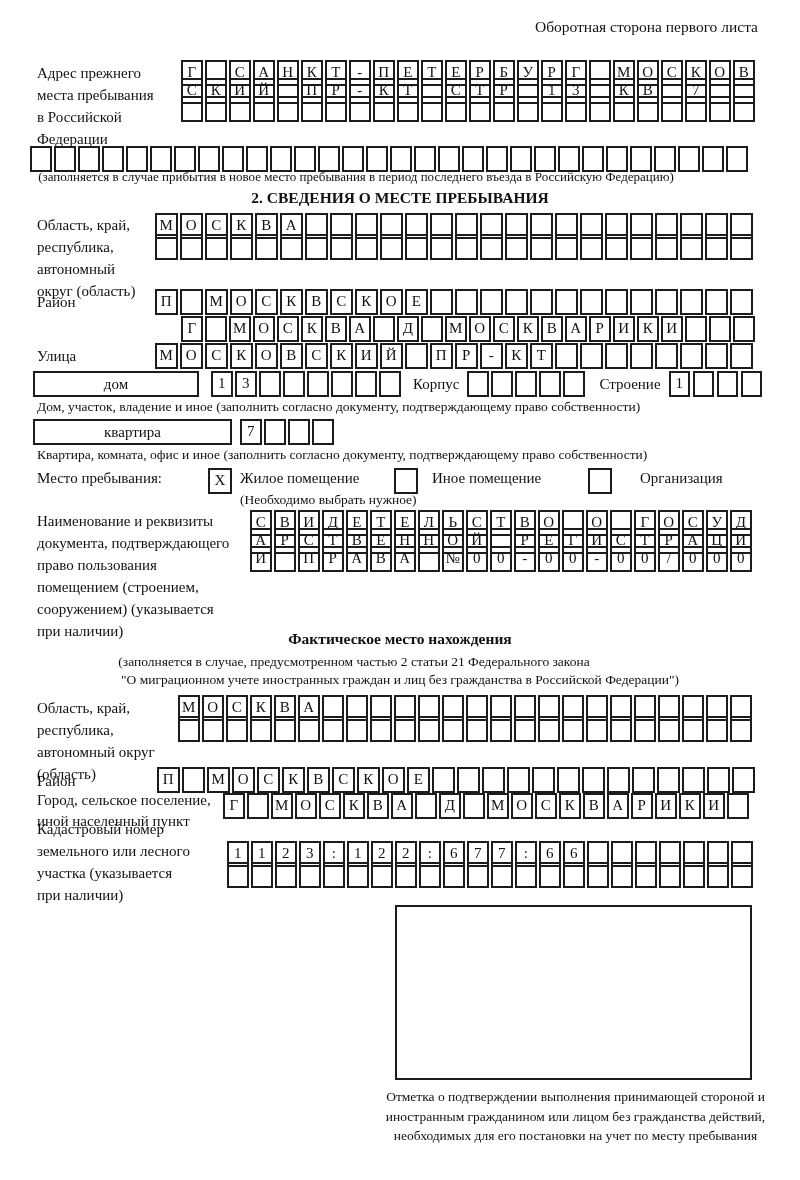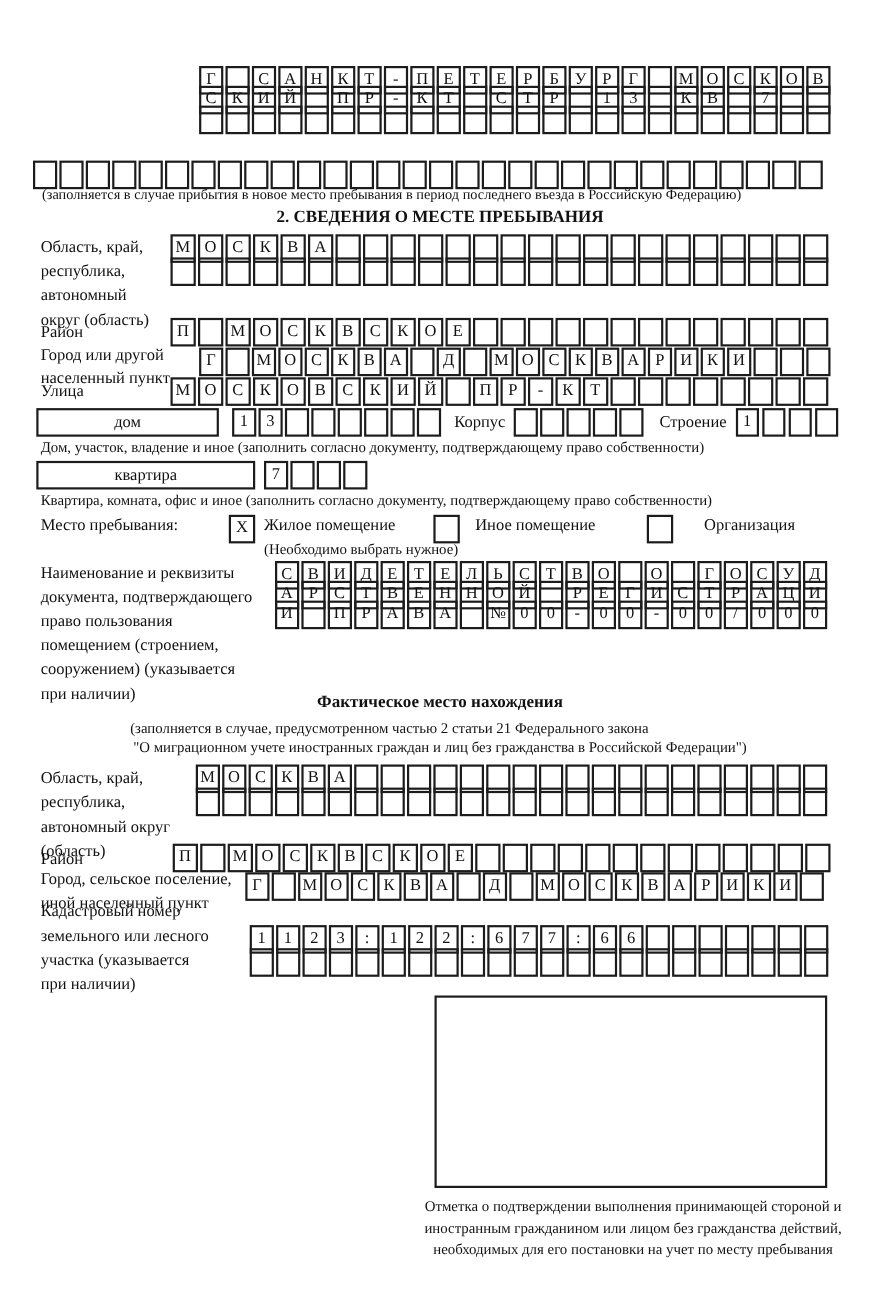--- a/index.html
+++ b/index.html
@@ -26,21 +26,26 @@
   .checkbox { display:inline-block; box-sizing:border-box; width:24px; height:26px;
               border:2px solid #1c1c1c; text-align:center; font-size:15px;
               line-height:21px; vertical-align:top; }
   .stamp-box { box-sizing:border-box; border:2px solid #1c1c1c; background:#fff; }
 </style>
 </head>
 <body>
 
 <div class="page">
 
+  <div class="abs" style="top:18px; right:42px; font-size:15.5px;">Оборотная сторона первого листа</div>
 
+  <div class="abs row-label" style="left:37px; top:62px; width:146px;">Адрес прежнего
+места пребывания
+в Российской
+Федерации</div>
   <div class="abs rows-tight" style="left:181px; top:60px;">
     <div class="cell-row"><span class="cell">Г</span><span class="cell"></span><span class="cell">С</span><span class="cell">А</span><span class="cell">Н</span><span class="cell">К</span><span class="cell">Т</span><span class="cell">-</span><span class="cell">П</span><span class="cell">Е</span><span class="cell">Т</span><span class="cell">Е</span><span class="cell">Р</span><span class="cell">Б</span><span class="cell">У</span><span class="cell">Р</span><span class="cell">Г</span><span class="cell"></span><span class="cell">М</span><span class="cell">О</span><span class="cell">С</span><span class="cell">К</span><span class="cell">О</span><span class="cell">В</span></div>
     <div class="cell-row"><span class="cell">С</span><span class="cell">К</span><span class="cell">И</span><span class="cell">Й</span><span class="cell"></span><span class="cell">П</span><span class="cell">Р</span><span class="cell">-</span><span class="cell">К</span><span class="cell">Т</span><span class="cell"></span><span class="cell">С</span><span class="cell">Т</span><span class="cell">Р</span><span class="cell"></span><span class="cell">1</span><span class="cell">3</span><span class="cell"></span><span class="cell">К</span><span class="cell">В</span><span class="cell"></span><span class="cell">7</span><span class="cell"></span><span class="cell"></span></div>
     <div class="cell-row"><span class="cell"></span><span class="cell"></span><span class="cell"></span><span class="cell"></span><span class="cell"></span><span class="cell"></span><span class="cell"></span><span class="cell"></span><span class="cell"></span><span class="cell"></span><span class="cell"></span><span class="cell"></span><span class="cell"></span><span class="cell"></span><span class="cell"></span><span class="cell"></span><span class="cell"></span><span class="cell"></span><span class="cell"></span><span class="cell"></span><span class="cell"></span><span class="cell"></span><span class="cell"></span><span class="cell"></span></div>
   </div>
   <div class="abs cell-row" style="left:30px; top:146px;"><span class="cell"></span><span class="cell"></span><span class="cell"></span><span class="cell"></span><span class="cell"></span><span class="cell"></span><span class="cell"></span><span class="cell"></span><span class="cell"></span><span class="cell"></span><span class="cell"></span><span class="cell"></span><span class="cell"></span><span class="cell"></span><span class="cell"></span><span class="cell"></span><span class="cell"></span><span class="cell"></span><span class="cell"></span><span class="cell"></span><span class="cell"></span><span class="cell"></span><span class="cell"></span><span class="cell"></span><span class="cell"></span><span class="cell"></span><span class="cell"></span><span class="cell"></span><span class="cell"></span><span class="cell"></span></div>
   <div class="abs caption" style="left:0; top:169px; width:712px; text-align:center;">(заполняется в случае прибытия в новое место пребывания в период последнего въезда в Российскую Федерацию)</div>
 
   <div class="abs title" style="top:189px;">2. СВЕДЕНИЯ О МЕСТЕ ПРЕБЫВАНИЯ</div>
 
@@ -49,22 +54,20 @@
 автономный
 округ (область)</div>
   <div class="abs rows-gap pitch25" style="left:155px; top:213px;">
     <div class="cell-row"><span class="cell">М</span><span class="cell">О</span><span class="cell">С</span><span class="cell">К</span><span class="cell">В</span><span class="cell">А</span><span class="cell"></span><span class="cell"></span><span class="cell"></span><span class="cell"></span><span class="cell"></span><span class="cell"></span><span class="cell"></span><span class="cell"></span><span class="cell"></span><span class="cell"></span><span class="cell"></span><span class="cell"></span><span class="cell"></span><span class="cell"></span><span class="cell"></span><span class="cell"></span><span class="cell"></span><span class="cell"></span></div>
     <div class="cell-row"><span class="cell"></span><span class="cell"></span><span class="cell"></span><span class="cell"></span><span class="cell"></span><span class="cell"></span><span class="cell"></span><span class="cell"></span><span class="cell"></span><span class="cell"></span><span class="cell"></span><span class="cell"></span><span class="cell"></span><span class="cell"></span><span class="cell"></span><span class="cell"></span><span class="cell"></span><span class="cell"></span><span class="cell"></span><span class="cell"></span><span class="cell"></span><span class="cell"></span><span class="cell"></span><span class="cell"></span></div>
   </div>
 
   <div class="abs row-label" style="left:37px; top:291px;">Район</div>
   <div class="abs cell-row pitch25" style="left:155px; top:289px;"><span class="cell">П</span><span class="cell"></span><span class="cell">М</span><span class="cell">О</span><span class="cell">С</span><span class="cell">К</span><span class="cell">В</span><span class="cell">С</span><span class="cell">К</span><span class="cell">О</span><span class="cell">Е</span><span class="cell"></span><span class="cell"></span><span class="cell"></span><span class="cell"></span><span class="cell"></span><span class="cell"></span><span class="cell"></span><span class="cell"></span><span class="cell"></span><span class="cell"></span><span class="cell"></span><span class="cell"></span><span class="cell"></span></div>
 
-  <div class="abs row-label lh21" style="left:37px; top:313px; width:146px;">Город или другой
-населенный пункт</div>
   <div class="abs cell-row" style="left:181px; top:316px;"><span class="cell">Г</span><span class="cell"></span><span class="cell">М</span><span class="cell">О</span><span class="cell">С</span><span class="cell">К</span><span class="cell">В</span><span class="cell">А</span><span class="cell"></span><span class="cell">Д</span><span class="cell"></span><span class="cell">М</span><span class="cell">О</span><span class="cell">С</span><span class="cell">К</span><span class="cell">В</span><span class="cell">А</span><span class="cell">Р</span><span class="cell">И</span><span class="cell">К</span><span class="cell">И</span><span class="cell"></span><span class="cell"></span><span class="cell"></span></div>
 
   <div class="abs row-label" style="left:37px; top:345px;">Улица</div>
   <div class="abs cell-row pitch25" style="left:155px; top:343px;"><span class="cell">М</span><span class="cell">О</span><span class="cell">С</span><span class="cell">К</span><span class="cell">О</span><span class="cell">В</span><span class="cell">С</span><span class="cell">К</span><span class="cell">И</span><span class="cell">Й</span><span class="cell"></span><span class="cell">П</span><span class="cell">Р</span><span class="cell">-</span><span class="cell">К</span><span class="cell">Т</span><span class="cell"></span><span class="cell"></span><span class="cell"></span><span class="cell"></span><span class="cell"></span><span class="cell"></span><span class="cell"></span><span class="cell"></span></div>
 
   <div class="abs" style="left:33px; top:371px; white-space:nowrap;">
     <span class="fieldbox" style="width:166px;">дом</span>
     <span class="cellgroup" style="margin-left:8px;"><span class="cell">1</span><span class="cell">3</span><span class="cell"></span><span class="cell"></span><span class="cell"></span><span class="cell"></span><span class="cell"></span><span class="cell"></span></span>
     <span class="inline-label" style="margin-left:6px;">Корпус</span>
     <span class="cellgroup" style="margin-left:4px;"><span class="cell"></span><span class="cell"></span><span class="cell"></span><span class="cell"></span><span class="cell"></span></span>

